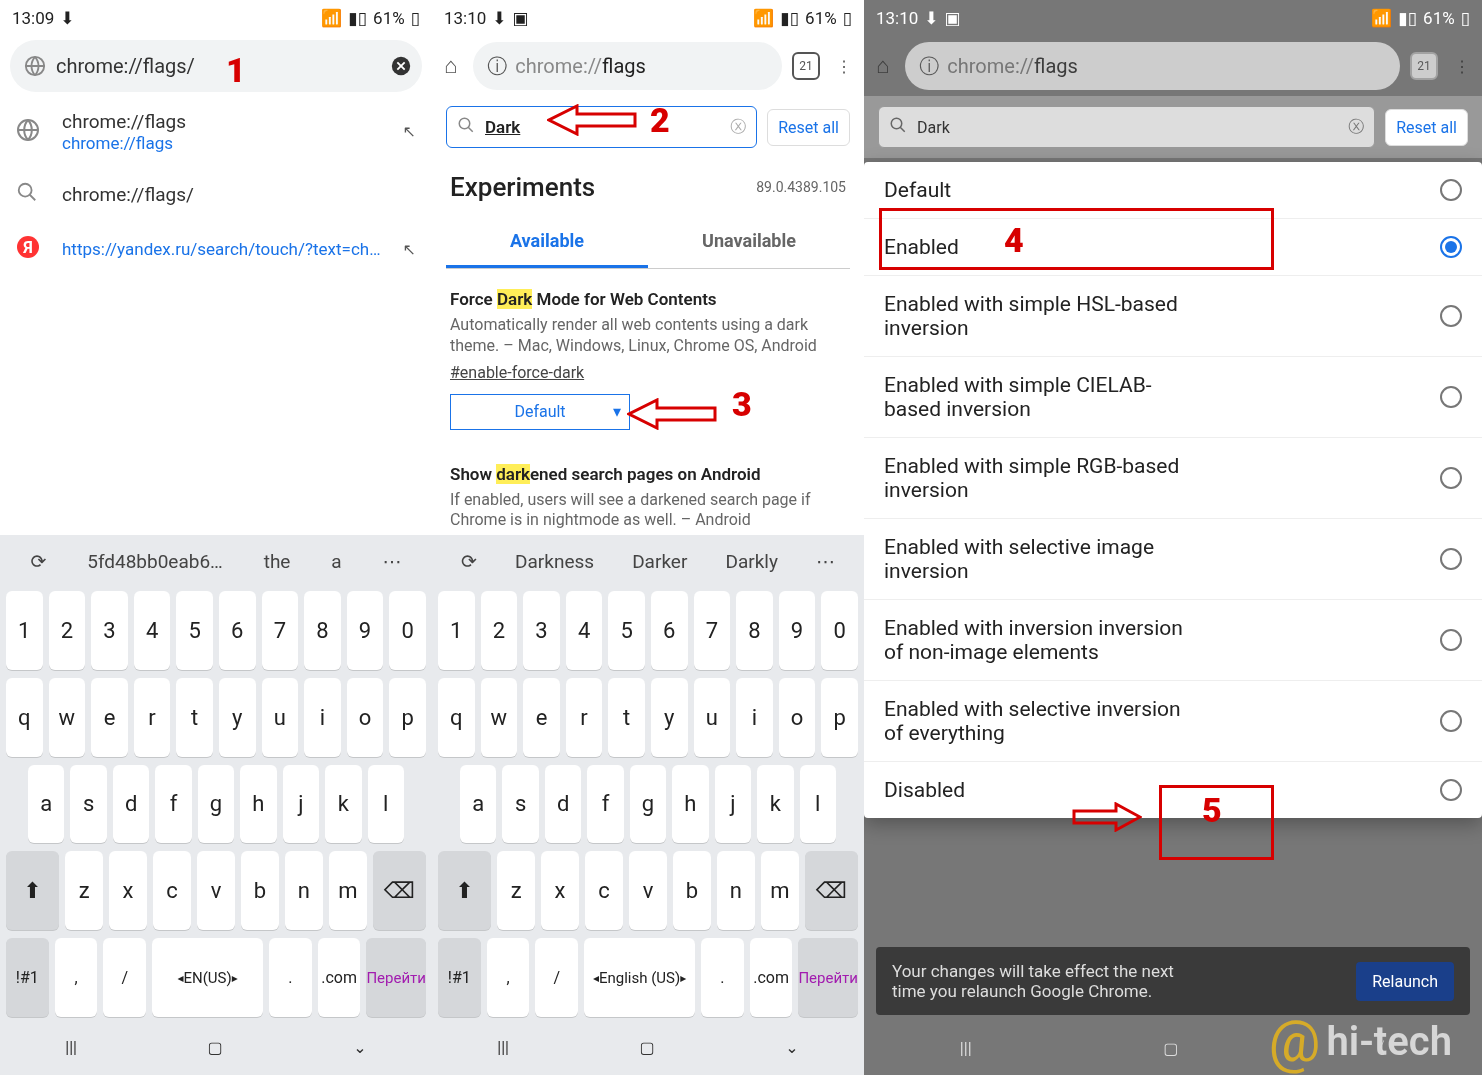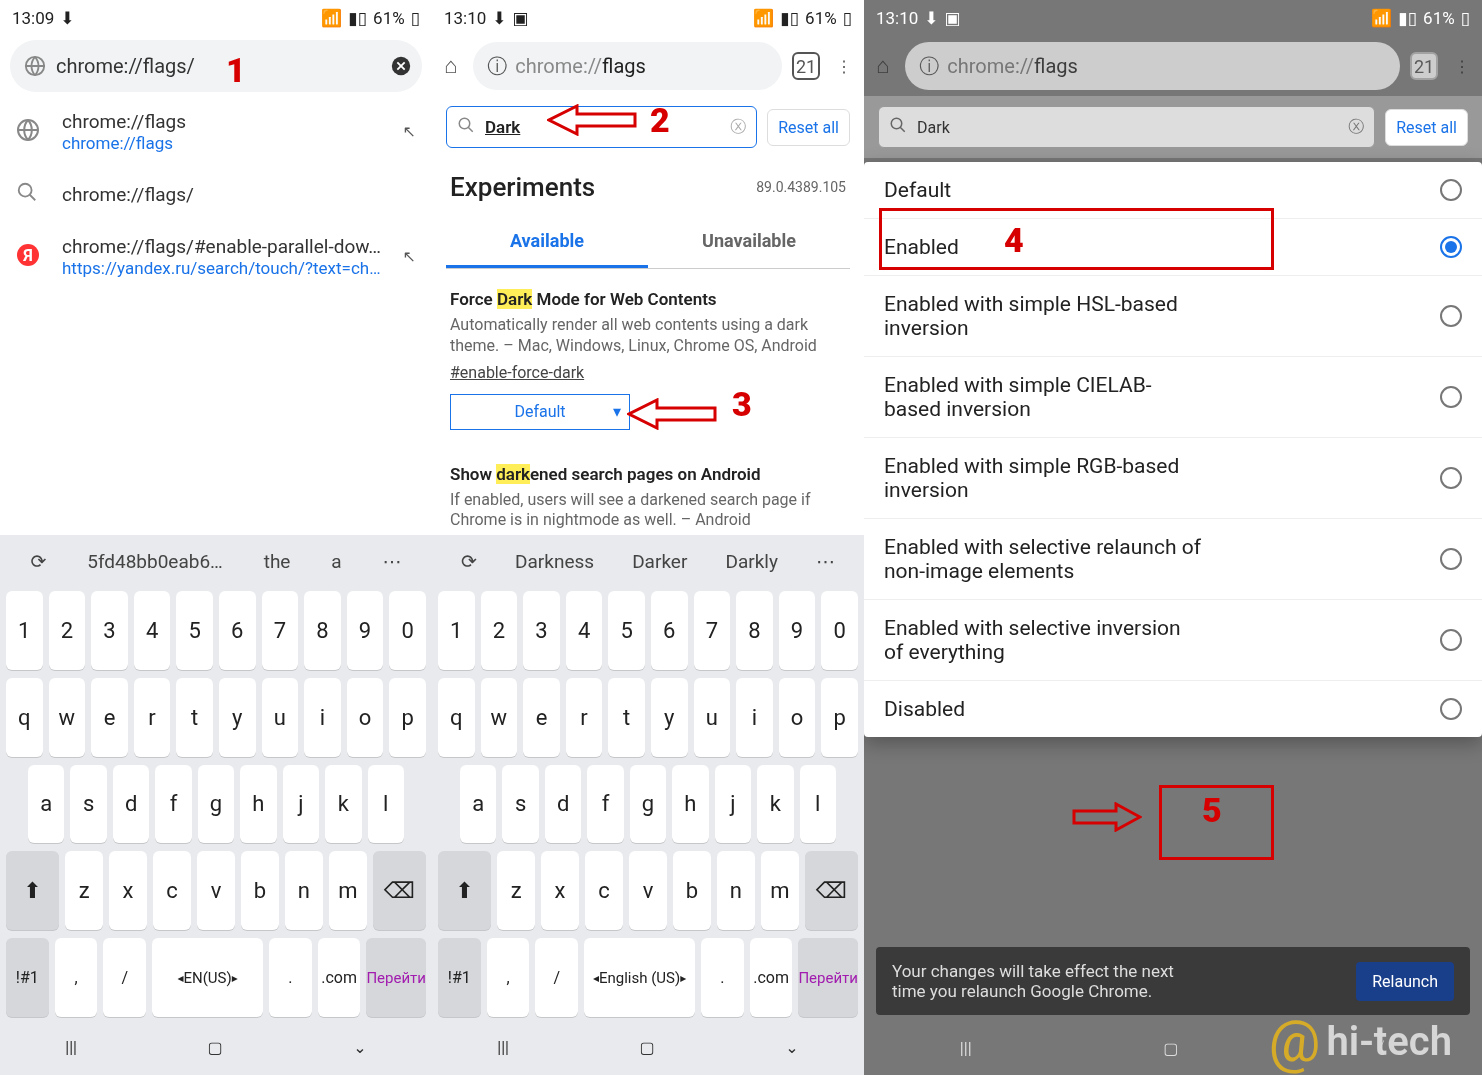--- a/index.html
+++ b/index.html
@@ -26,21 +26,21 @@
 
   
   .anno-num { position: absolute; font-weight: 900; font-size: 34px; color: #d70000; }
   .anno-arrow-r { position: absolute; }
   .anno-arrow-r svg { width: 100%; height: 100%; }
   .anno-box { position: absolute; border: 3px solid #d70000; }
 
   
   .p2 { width: 432px; }
   .browbar { height: 52px; margin: 4px 6px; display: flex; align-items: center; gap: 10px; }
-  .tabcount { width: 28px; height: 28px; border: 2px solid #555; border-radius: 6px; display: flex; align-items: center; justify-content: center; font-size: 18px; color: #555; }
+  .tabcount { width: 28px; height: 28px; border: 2px solid #555; border-radius: 6px; display: flex; align-items: center; justify-content: center; font-size: 12px; color: #555; }
   .urlfield { flex: 1; background: #f1f3f4; border-radius: 26px; height: 48px; display: flex; align-items: center; padding: 0 14px; gap: 8px; font-size: 20px; color: #555; }
   .flagsearch-row { display: flex; align-items: center; gap: 10px; padding: 10px 14px; }
   .flagsearch { flex:1; display:flex; align-items:center; gap:10px; border:1px solid #1a73e8; border-radius:6px; height:42px; padding:0 10px; }
   .flagsearch .s { font-size:17px; font-weight:600; color:#222; text-decoration: underline; }
   .resetall { color:#1a73e8; font-size:16px; border:1px solid #ddd; border-radius:6px; padding:8px 10px; }
   .exphdr { display:flex; align-items:center; justify-content:space-between; padding:14px 18px; }
   .exphdr h2 { font-size:26px; font-weight:500; color:#222; }
   .exphdr .ver { font-size:14px; color:#666; }
   .tabs { display:flex; border-bottom:1px solid #ccc; margin:0 14px;font-weight:bold; }
   .tabs .tab { flex:1; text-align:center; padding:14px 0; font-size:18px; color:#666; }
@@ -136,21 +136,20 @@
       <div class="txt">
           <div class="t1">chrome://flags/</div>
         </div>
     </div>
     <div class="sug">
       <span class="ic"><svg width="24" height="24">
             <circle cx="12" cy="12" r="11" fill="#f33"></circle>
             <text x="12" y="18" text-anchor="middle" fill="#fff" font-size="16" font-weight="bold">Я</text>
           </svg></span>
       <div class="txt">
-          <div class="t1">chrome://flags/#enable-parallel-dow…</div>
           <div class="t2">https://yandex.ru/search/touch/?text=chr…</div>
         </div>
       <span class="arr">↖</span>
     </div>
   </div>
   <div class="anno-num" style="left:226px;top:50px;">1</div>
 
   <div class="kbd">
     <div class="sugrow">
       <span>⟳</span>
@@ -417,21 +416,25 @@
       </div>
       <div class="mitem">
         <span style="max-width: 320px;">Enabled with simple CIELAB-based inversion</span>
         <span class="radio"></span>
       </div>
       <div class="mitem">
         <span style="max-width: 320px;">Enabled with simple RGB-based inversion</span>
         <span class="radio"></span>
       </div>
       <div class="mitem">
-        <span style="max-width: 320px;">Enabled with selective relaunch of non-image elements</span>
+        <span style="max-width: 320px;">Enabled with selective image inversion</span>
+        <span class="radio"></span>
+      </div>
+      <div class="mitem">
+        <span style="max-width: 320px;">Enabled with inversion inversion of non-image elements</span>
         <span class="radio"></span>
       </div>
       <div class="mitem">
         <span style="max-width: 320px;">Enabled with selective inversion of everything</span>
         <span class="radio"></span>
       </div>
       <div class="mitem">
         <span style="max-width: 320px;">Disabled</span>
         <span class="radio"></span>
       </div>

